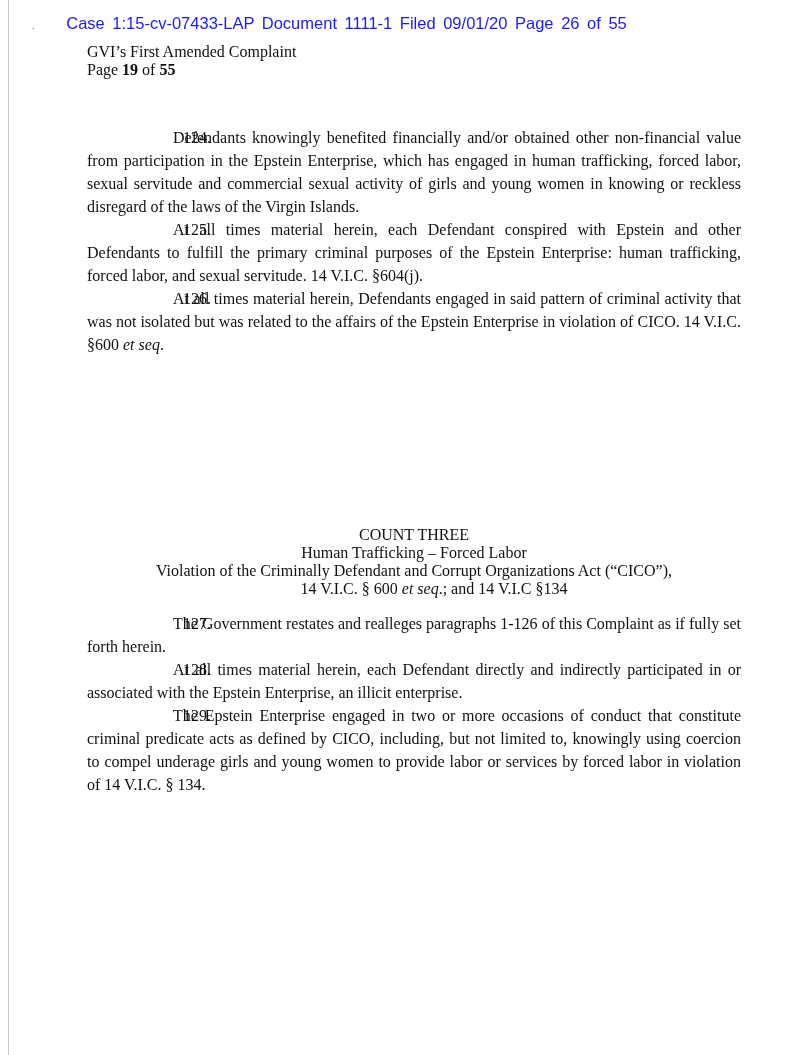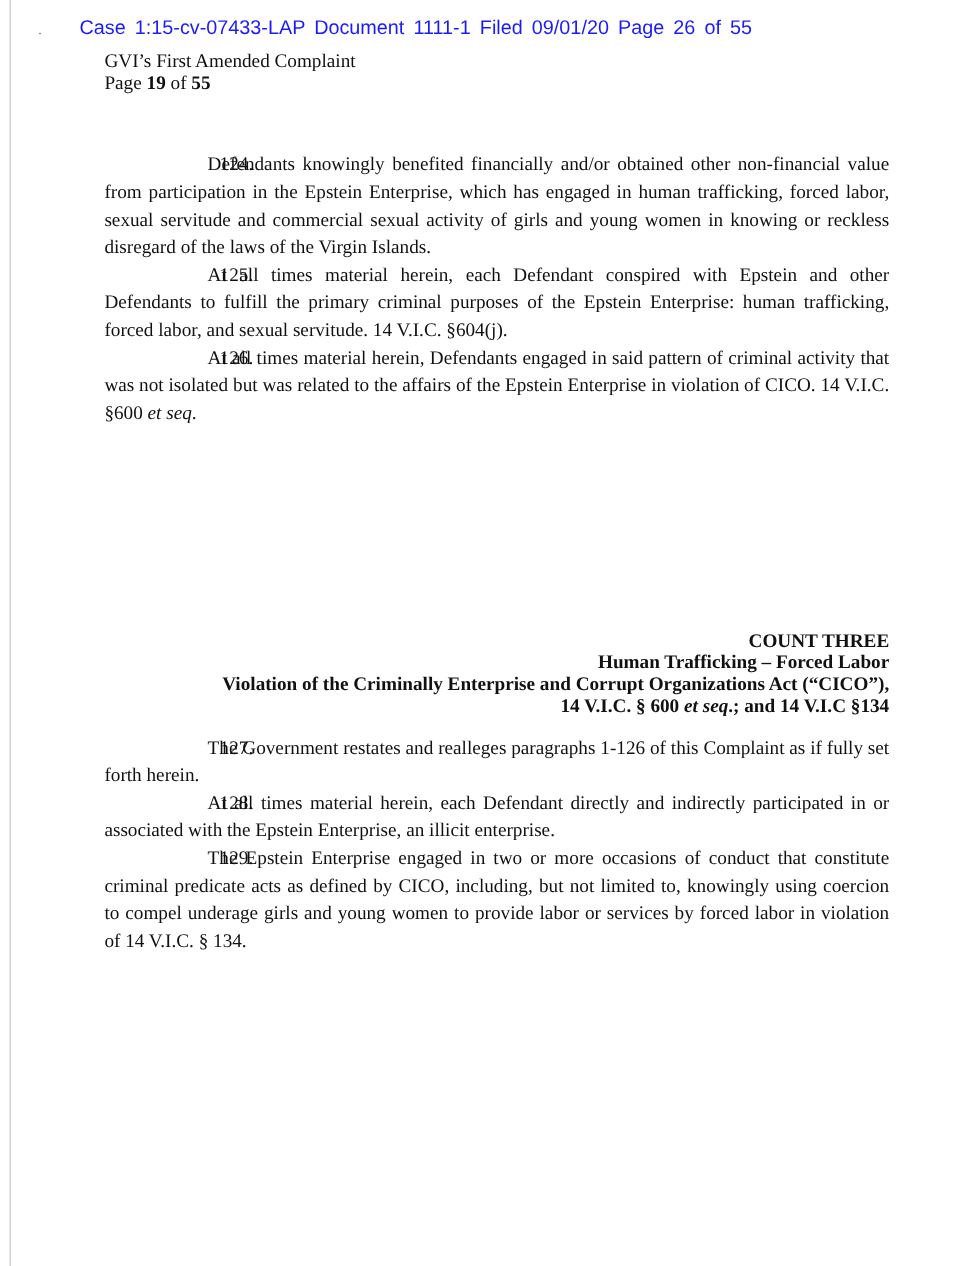--- a/index.html
+++ b/index.html
@@ -7,21 +7,21 @@
          font-family: "Liberation Serif", "DejaVu Serif", serif; color: #111; }
   .margin-line { position: absolute; left: 8px; top: 0; width: 1px; height: 1055px; background: #c8c8c8; }
   .dot { position: absolute; font-size: 10px; color: #555; }
   .stamp { position: absolute; top: 14px; left: 0; width: 693px; text-align: center;
            font-family: "Liberation Sans", "DejaVu Sans", sans-serif; font-size: 16.5px; color: #1a1aff; word-spacing: 3px; }
   .header { position: absolute; left: 87px; top: 43px; font-size: 16px; line-height: 18px; }
   .header b { font-weight: bold; }
   .body { position: absolute; left: 87px; width: 654px; font-size: 16px; }
   p.para { margin: 0; line-height: 23px; text-align: justify; text-indent: 48px; }
   p.para .num { display: inline-block; width: 38px; }
-  .heading { position: absolute; left: 87px; width: 654px; text-align: right; font-weight: bold; font-size: 16px; line-height: 18px; }
+  .heading { position: absolute; left: 87px; width: 654px; text-align: center; font-weight: normal; font-size: 16px; line-height: 18px; }
 </style>
 </head>
 <body>
 
 <div class="margin-line"></div>
 <span class="dot" style="left:32px;top:20px;">.</span>
 <span class="dot" style="left:68px;top:18px;">'</span>
 
 <div class="stamp">Case 1:15-cv-07433-LAP   Document 1111-1   Filed 09/01/20   Page 26 of 55</div>
 
@@ -32,21 +32,21 @@
 
 <div class="body" style="top:126px;">
   <p class="para"><span class="num">124.</span><span>Defendants knowingly benefited financially and/or obtained other non-financial value from participation in the Epstein Enterprise, which has engaged in human trafficking, forced labor, sexual servitude and commercial sexual activity of girls and young women in knowing or reckless disregard of the laws of the Virgin Islands.</span></p>
   <p class="para"><span class="num">125.</span><span>At all times material herein, each Defendant conspired with Epstein and other Defendants to fulfill the primary criminal purposes of the Epstein Enterprise:  human trafficking, forced labor, and sexual servitude.  14 V.I.C. §604(j).</span></p>
   <p class="para"><span class="num">126.</span><span>At all times material herein, Defendants engaged in said pattern of criminal activity that was not isolated but was related to the affairs of the Epstein Enterprise in violation of CICO. 14 V.I.C. §600 </span><i>et seq</i><span>.</span></p>
 </div>
 
 <div class="heading" style="top:526px;">
   <div>COUNT THREE</div>
   <div>Human Trafficking – Forced Labor</div>
-  <div>Violation of the Criminally Enterprise and Corrupt Organizations Act (“CICO”),</div>
+  <div>Violation of the Criminally Defendant and Corrupt Organizations Act (“CICO”),</div>
   <div style="padding-left:40px;"><span>14 V.I.C. § 600 </span><i>et seq</i><span>.; and  14 V.I.C §134</span></div>
 </div>
 
 <div class="body" style="top:612px;">
   <p class="para"><span class="num">127.</span><span>The Government restates and realleges paragraphs 1-126 of this Complaint as if fully set forth herein.</span></p>
   <p class="para"><span class="num">128.</span><span>At all times material herein, each Defendant directly and indirectly participated in or associated with the Epstein Enterprise, an illicit enterprise.</span></p>
   <p class="para"><span class="num">129.</span><span>The Epstein Enterprise engaged in two or more occasions of conduct that constitute criminal predicate acts as defined by CICO, including, but not limited to, knowingly using coercion to compel underage girls and young women to provide labor or services by forced labor in violation of 14 V.I.C. § 134.</span></p>
 </div>
 
 </body></html>

